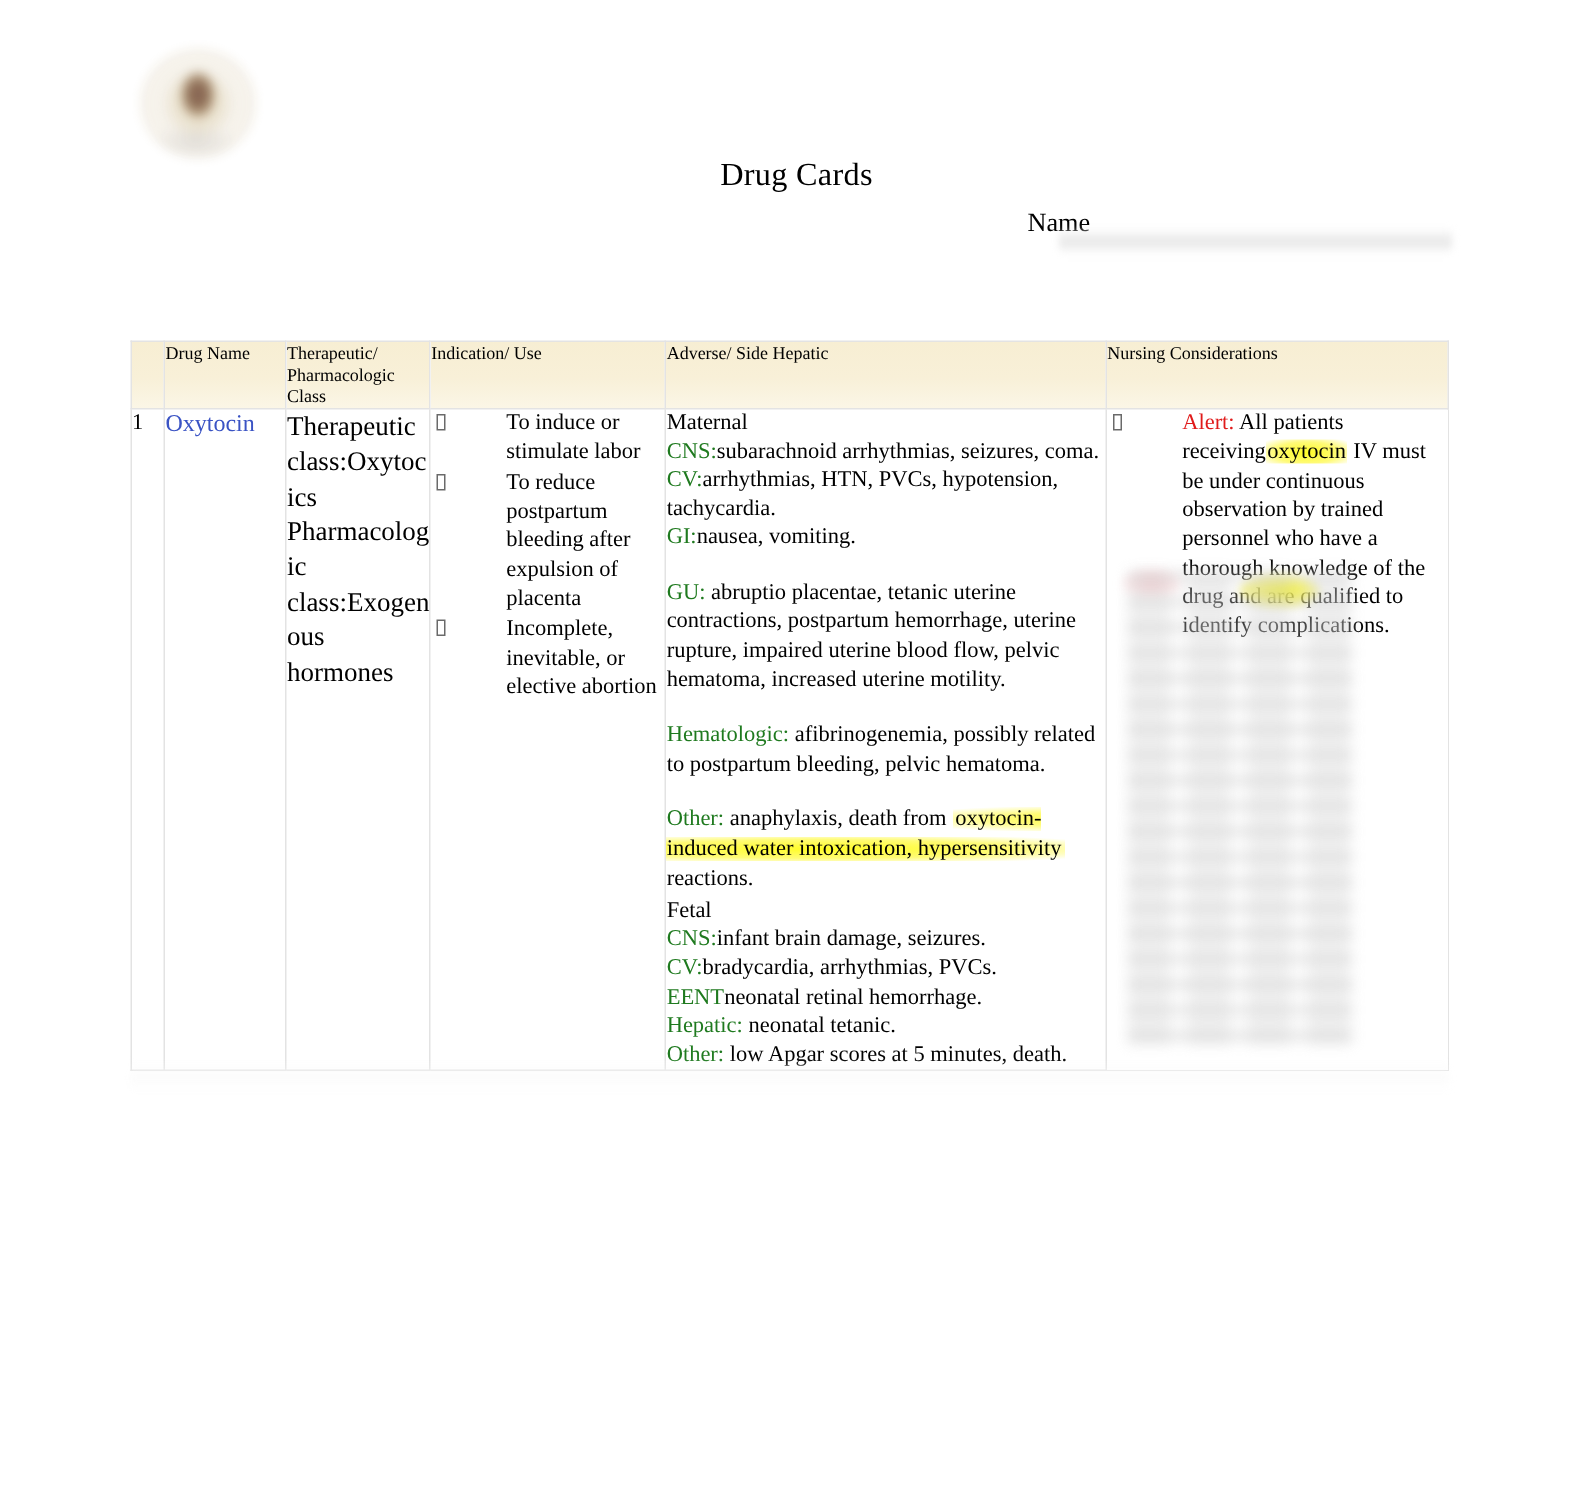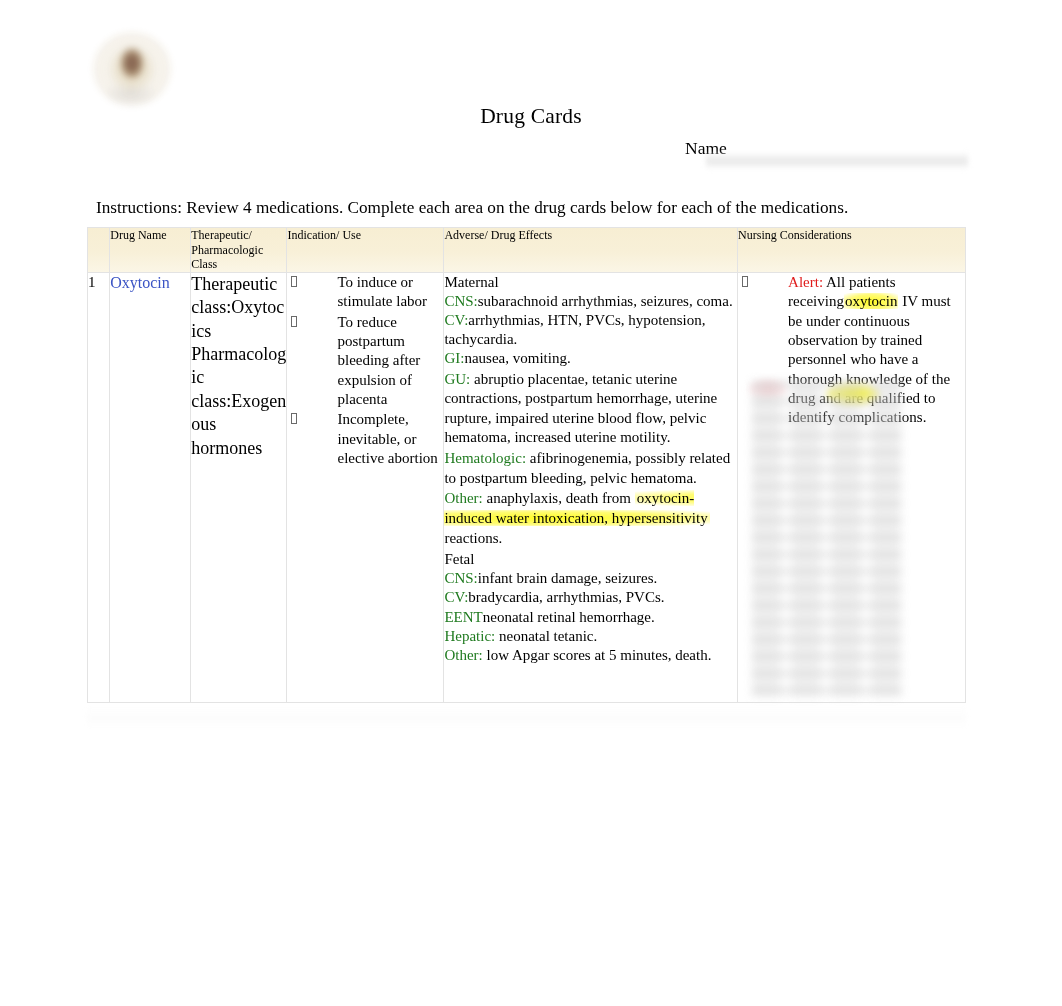--- a/index.html
+++ b/index.html
@@ -160,21 +160,21 @@
     box-sizing: border-box;
   }
 
   .nursing-list > li { padding-left: 34px; }
   .nursing-list > li::before { left: 10px; top: 4px; }
 
   
   .sys { color: #1f7a1f; }
   .plain-head { display: block; }
   .ae-line { display: block; line-height: 1.28; }
-  .ae-para { display: block; line-height: 1.31; margin-top: 1px; }
+  .ae-para { display: block; line-height: 1.31; margin-top: 17px; }
   .hl-soft {
     background: radial-gradient(ellipse at 50% 50%, rgba(255,252,20,0.92) 0%, rgba(255,250,60,0.70) 55%, rgba(255,252,120,0.0) 92%);
     padding: 0 2px;
   }
   .alert { color: #e01b1b; }
 
   .hl-oxy {
     background: radial-gradient(ellipse at 50% 55%, rgba(255,251,25,0.95) 0%, rgba(255,249,70,0.72) 58%, rgba(255,253,150,0.0) 95%);
     padding: 0 1px;
   }
@@ -235,38 +235,37 @@
 
 <div class="page">
 
   <div class="logo"></div>
 
   <div class="doc-title">Drug Cards</div>
 
   <div class="name-label">Name</div>
   <div class="name-redaction"></div>
 
-  <div class="instructions">Instructions: Review 4 medications.  Complete each area on the drug cards below for each of the medications.</div>
 
   <table class="drug-table">
     <colgroup>
       <col class="col-num">
       <col class="col-drug">
       <col class="col-class">
       <col class="col-indic">
       <col class="col-adverse">
       <col class="col-nursing">
     </colgroup>
     <thead>
       <tr>
         <th class="col-num"></th>
         <th>Drug Name</th>
         <th>Therapeutic/ Pharmacologic Class</th>
         <th>Indication/ Use</th>
-        <th>Adverse/ Drug Effects</th>
+        <th>Adverse/ Side Hepatic</th>
         <th>Nursing Considerations</th>
       </tr>
     </thead>
     <tbody>
       <tr style="height:430px;">
         <td class="row-number">1</td>
 
         <td>
           <span class="drug-name">Oxytocin</span>
         </td>

